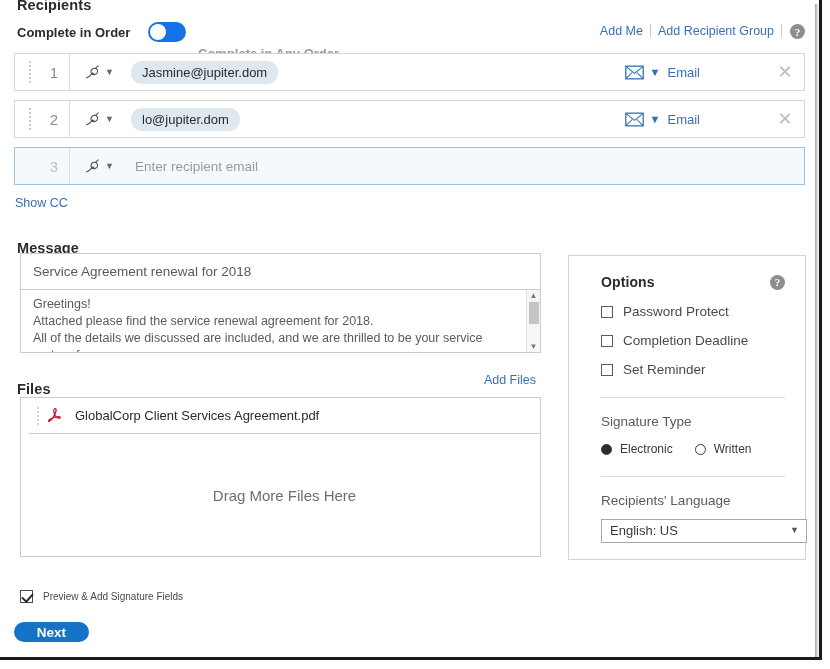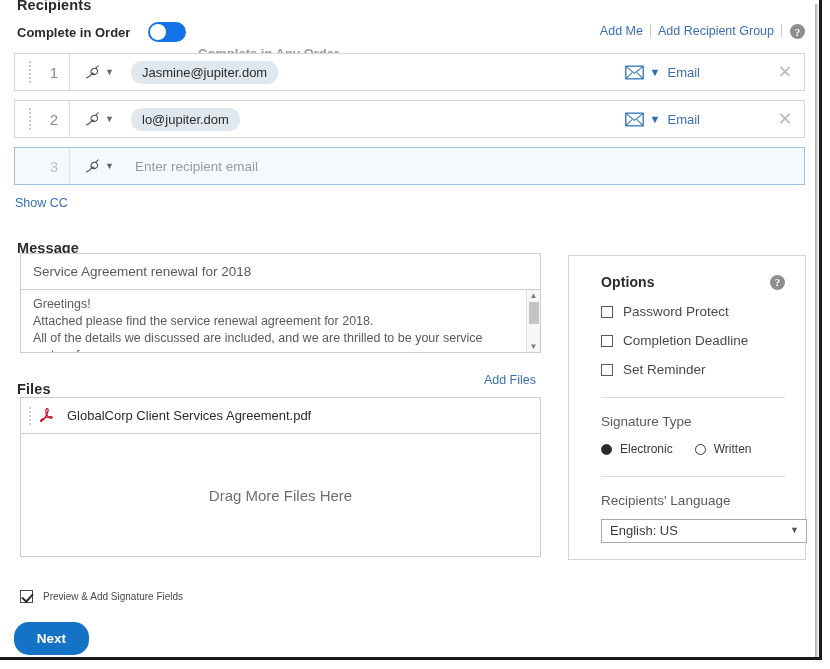--- a/index.html
+++ b/index.html
@@ -134,21 +134,21 @@
   .vscroll .thumb {
     position: absolute; top: 12px; left: 2px; width: 10px; height: 22px;
     background: #c4c4c4;
   }
 
   
   #files-title { position: absolute; left: 17px; top: 371px; margin-top: 10px; }
   #add-files { position: absolute; right: 283px; top: 373px; }
   .files-box {
     position: absolute; left: 20px; top: 397px; width: 521px; height: 160px;
-    border: 1px solid #ccc; background: #fff;
+    border: 1px solid #ccc; background: #fff; padding-left: 8px;
   }
   .file-row {
     height: 36px; border-bottom: 1px solid #cfcfcf;
     display: flex; align-items: center; padding-left: 8px;
   }
   .file-grip { display: flex; flex-direction: column; gap: 2px; margin-right: 6px; cursor: grab; }
   .file-grip i { width: 2px; height: 2px; background: #c4c4c4; border-radius: 50%; }
   .pdf-ico { width: 20px; height: 20px; margin-right: 10px; }
   .file-name { font-size: 13px; color: #2b2b2b; }
   .drag-hint {
@@ -204,21 +204,21 @@
     margin-right: 10px; position: relative; flex: none;
   }
   .chk-on::after {
     content: ""; position: absolute; left: 3px; top: 0px;
     width: 5px; height: 9px; border: solid #2b2b2b;
     border-width: 0 2px 2px 0; transform: rotate(42deg);
   }
   .preview-row span { font-size: 10px; color: #4a4a4a; }
   .next-btn {
     position: absolute; left: 14px; top: 622px;
-    width: 75px; height: 33px; border-radius: 15px;
+    width: 75px; height: 20px; border-radius: 15px;
     background: #1473c4; color: #fff; font-size: 13.5px; font-weight: bold;
     display: flex; align-items: center; justify-content: center; cursor: pointer; text-align: center;
   }
 
   
   .shadow-r {
     position: absolute; right: 0; top: 4px; width: 4px; height: 665px;
     background: linear-gradient(to right, rgba(0,0,0,.35), rgba(0,0,0,0));
   }
 </style>

